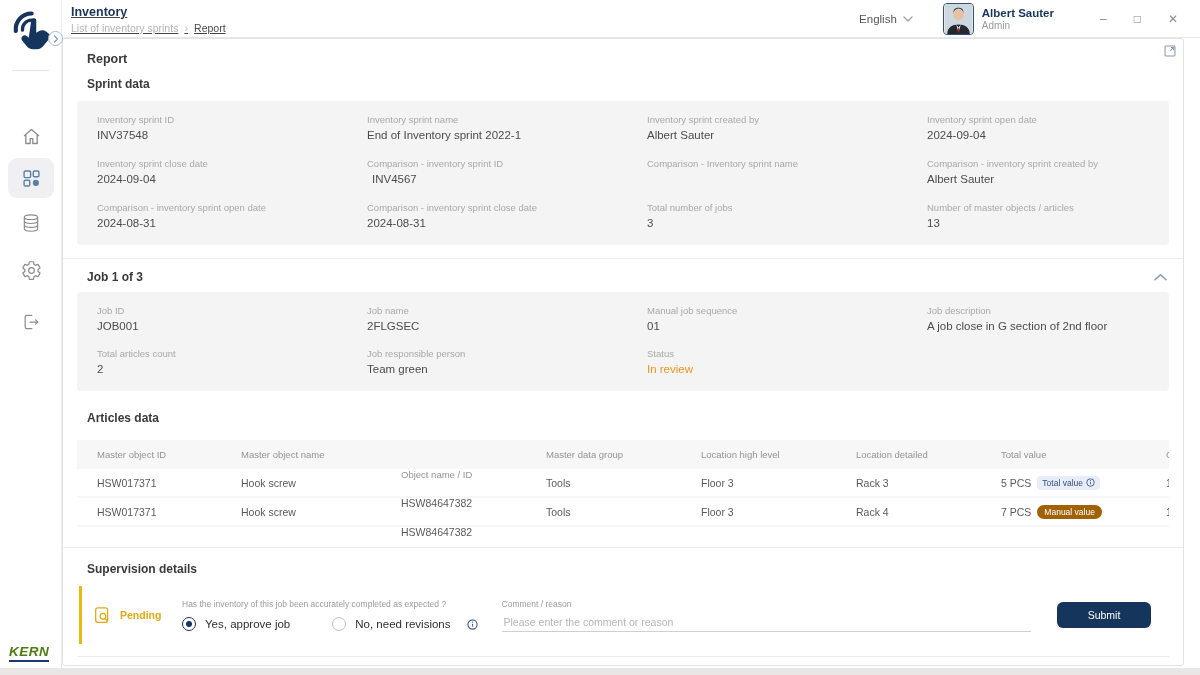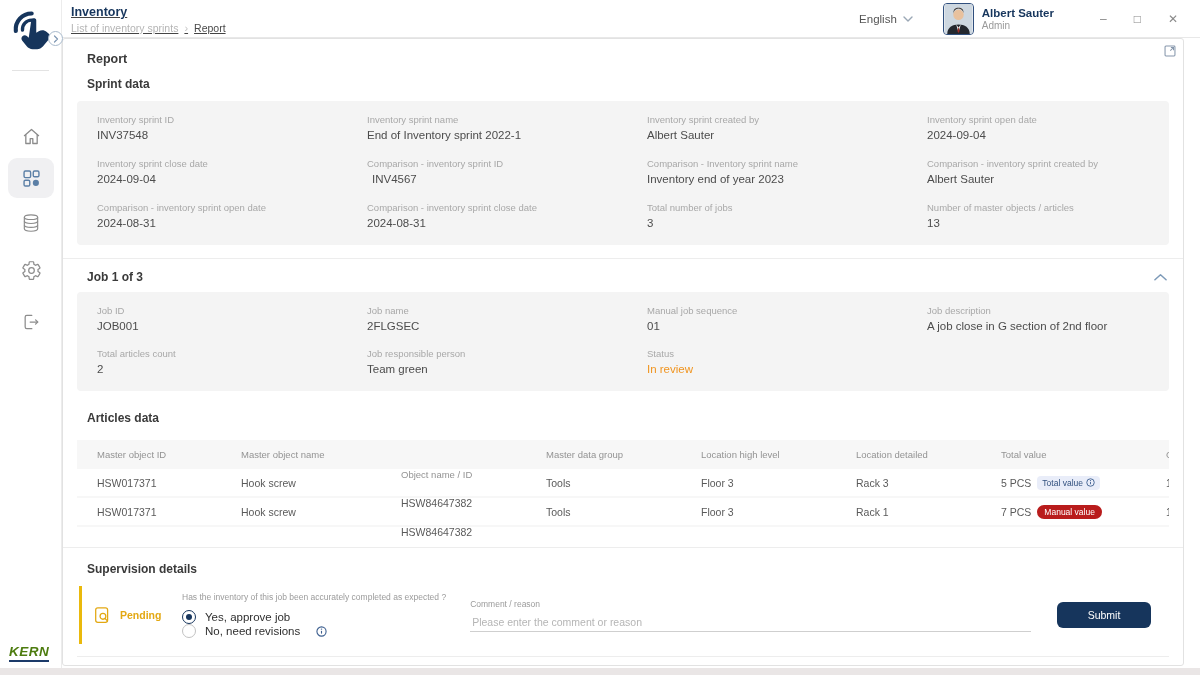--- a/index.html
+++ b/index.html
@@ -50,29 +50,29 @@
   .table { margin:15px 14px 0; }
   .thead { display:flex; align-items:center; height:29px; background:#f7f7f7; color:#939393; font-size:9.5px; }
   .trow { display:flex; align-items:center; height:29px; background:#fff; border-bottom:2px solid #f7f7f7; color:#5a5a5a; font-size:10.5px; }
   .cell { flex:0 0 auto; white-space:nowrap; overflow:hidden; }
   .c0 { width:164px; padding-left:20px; }
   .c1 { width:160px; } .c2 { width:145px;margin-top:40px; } .c3 { width:155px; }
   .c4 { width:155px; } .c5 { width:145px; }
   .c6 { width:165px; display:flex; align-items:center; gap:6px; }
   .c7 { flex:1 1 auto; min-width:0; }
   .badge-info { display:inline-flex; align-items:center; gap:3px; background:#e9edf9; color:#31507e; font-size:8.5px; padding:2px 5px; border-radius:4px; }
-  .badge-solid { display:inline-block; background:#b91c1c; color:#fff; font-size:8.5px; padding:2px 7px; border-radius:9px; }
+  .badge-solid { display:inline-block; background:#a16207; color:#fff; font-size:8.5px; padding:2px 7px; border-radius:9px; }
 
   .supervision { margin-top:20px; border-top:1px solid #ededed; }
   .supervision-title { margin:14px 24px 0; }
   .sup-row { margin:10px 14px 0 16px; border-left:3px solid #eab90c; min-height:58px; display:flex; align-items:center; padding-left:12px; }
   .pending { display:flex; align-items:center; gap:9px; color:#e3a812; font-weight:bold; font-size:10.5px; width:88px; flex:0 0 auto; }
   .approve-block { flex:0 0 auto; }
   .question { font-size:8.5px; color:#9b9b9b; margin-bottom:8px; }
-  .radios { display:flex; align-items:flex-start;flex-direction:column; }
+  .radios { display:flex; align-items:flex-end; }
   .radio-opt { display:flex; align-items:center; gap:9px; }
   .radio { width:14px; height:14px; border-radius:50%; border:1.6px solid #c2c2c2; display:flex; align-items:center; justify-content:center; flex:0 0 auto; }
   .radio.checked { border-color:#17365d; }
   .radio.checked::after { content:""; width:6px; height:6px; border-radius:50%; background:#17365d; }
   .radio-label { font-size:11.5px; color:#2f2f2f; }
   .gap40 { width:42px; }
   .info-icon { color:#3d5f8f; margin-left:7px; display:inline-flex; }
   .comment-block { flex:1 1 auto; margin-left:24px; padding-right:16px; min-width:0; }
   .comment-label { font-size:8.5px; color:#9b9b9b; margin-bottom:3px; }
   .comment-input { width:100%; border:0; border-bottom:1px solid #cfcfcf; background:transparent; font-family:"Liberation Sans", sans-serif; font-size:10.5px; color:#444; padding:3px 0 3px 2px; outline:none; }
@@ -226,21 +226,20 @@
     <div class="field">
         <div class="flabel">Inventory sprint close date</div>
         <div class="fvalue">2024-09-04</div>
       </div>
     <div class="field">
         <div class="flabel">Comparison - inventory sprint ID</div>
         <div class="fvalue" style="padding-left:5px;">INV4567</div>
       </div>
     <div class="field">
         <div class="flabel">Comparison - Inventory sprint name</div>
-        <div class="fvalue">Inventory end of year 2023</div>
       </div>
     <div class="field">
         <div class="flabel">Comparison - inventory sprint created by</div>
         <div class="fvalue">Albert Sauter</div>
       </div>
     <div class="field">
         <div class="flabel">Comparison - inventory sprint open date</div>
         <div class="fvalue">2024-08-31</div>
       </div>
     <div class="field">
@@ -332,21 +331,21 @@
         </span>
       </div>
       <div class="cell c7">12.0</div>
     </div>
     <div class="trow">
       <div class="cell c0">HSW017371</div>
       <div class="cell c1">Hook screw</div>
       <div class="cell c2">HSW84647382</div>
       <div class="cell c3">Tools</div>
       <div class="cell c4">Floor 3</div>
-      <div class="cell c5">Rack 1</div>
+      <div class="cell c5">Rack 4</div>
       <div class="cell c6">
         <span>7 PCS</span>
         <span class="badge-solid">Manual value</span>
       </div>
       <div class="cell c7">12.0</div>
     </div>
   </div>
 
   <div class="supervision">
     <div class="section-title supervision-title">Supervision details</div>

